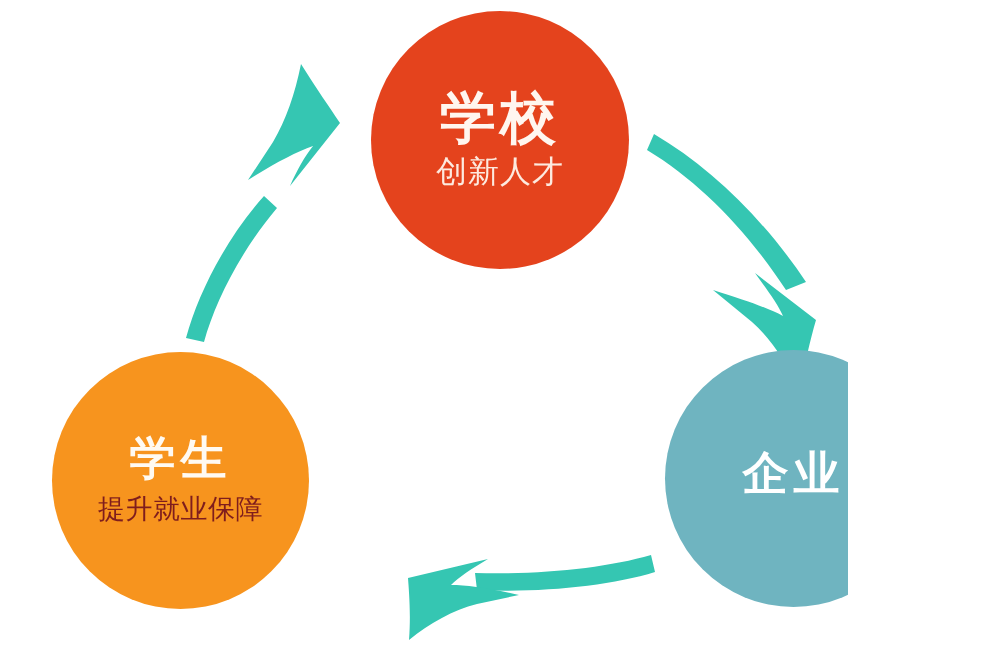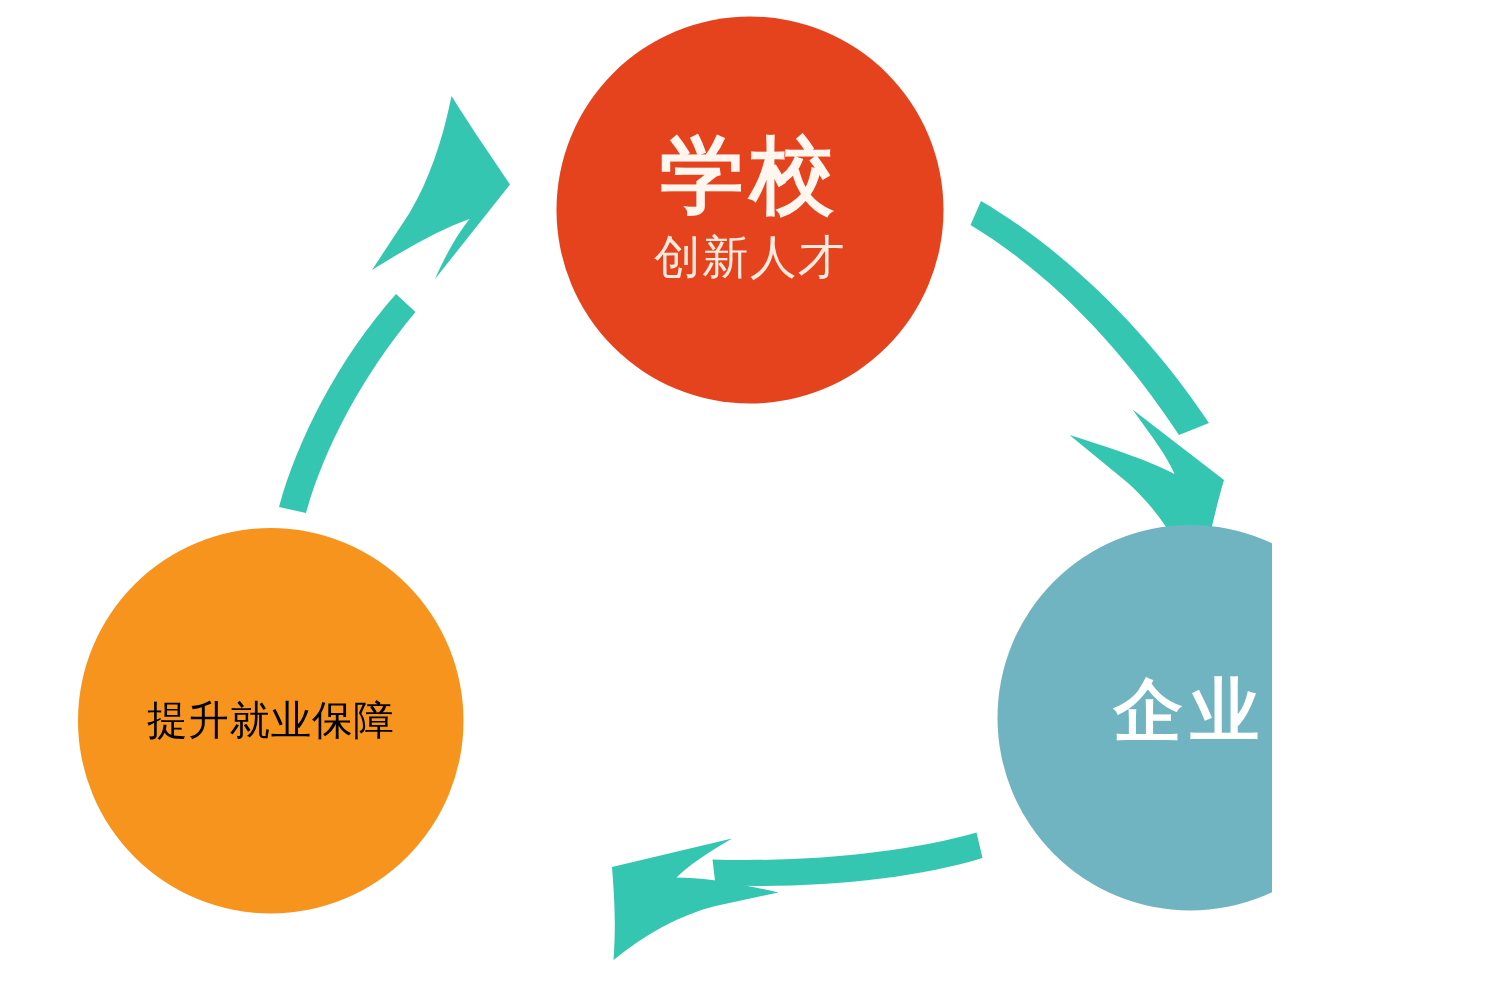--- a/index.html
+++ b/index.html
@@ -9,21 +9,20 @@
   }
   body {
     font-family: "Liberation Sans", "DejaVu Sans", sans-serif;
   }
   #canvas {
     position: relative;
     width: 848px;
     height: 667px;
     background: #ffffff;
     overflow: hidden;
-    font-family: Liberation Serif, serif;
   }
   .node {
     position: absolute;
     border-radius: 50%;
     display: flex;
     flex-direction: column;
     align-items: center;
     justify-content: center;
     box-sizing: border-box;
     text-align: center;
@@ -85,21 +84,21 @@
     background: #F7941E;
   }
   #node-student .node-title {
     font-size: 46px;
     color: #FFFAF2;
     margin-bottom: 10px;
     letter-spacing: 5px;
   }
   #node-student .node-sub {
     font-size: 27px;
-    color: #000000;
+    color: #7f1d1d;
     letter-spacing: 0.5px;
   }
 
   #arrows {
     position: absolute;
     left: 0; top: 0;
     width: 1000px; height: 667px;
     pointer-events: none;
   }
   .arrow-shape { pointer-events: auto; }
@@ -165,18 +164,19 @@
     <div class="node-sub">
       <span>创新人才</span>
     </div>
   </div>
 
   <div class="node" id="node-enterprise" style="background: rgb(111, 180, 192);">
     <div class="node-title">企业</div>
   </div>
 
   <div class="node" id="node-student" style="background: rgb(247, 148, 30);">
+    <div class="node-title">学生</div>
     <div class="node-sub">
       <span>提升就业保障</span>
     </div>
   </div>
 
 </div>
 
 </body></html>

